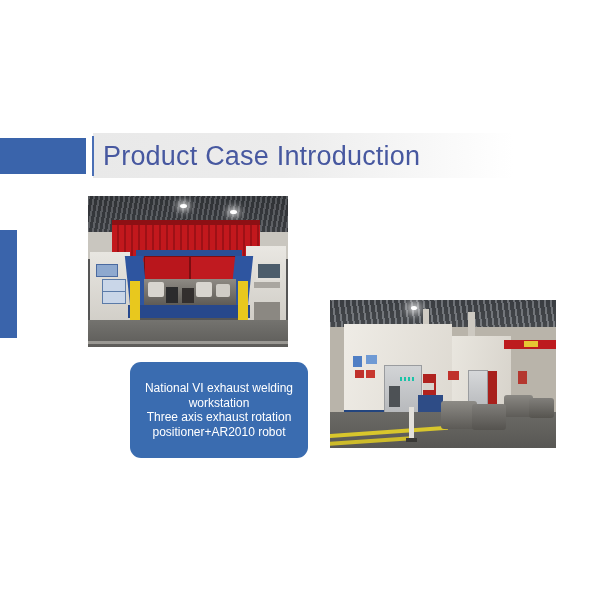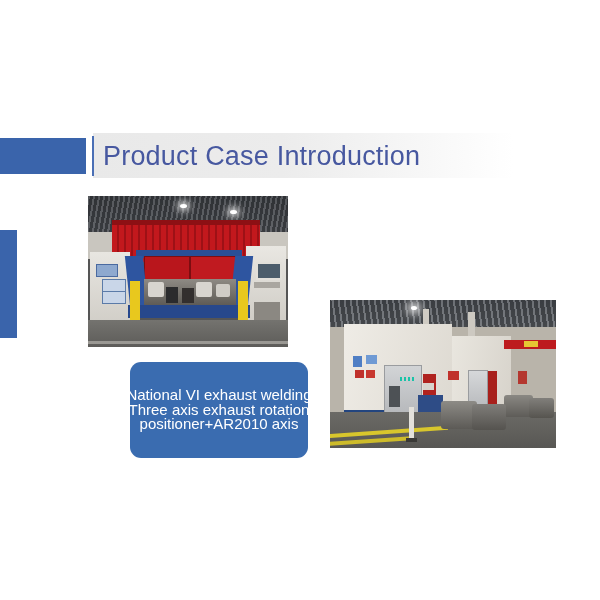--- a/index.html
+++ b/index.html
@@ -126,21 +126,21 @@
   .R-post{left:35%;top:72%;width:2%;height:22%;background:#e3e1db;}
   .R-postbase{left:33.5%;top:93%;width:5%;height:3%;background:#3a3936;}
 
   
   .callout{
     position:absolute;left:130px;top:362px;width:178px;height:96px;
     background:#3a6cb0;border-radius:11px;
     display:flex;align-items:center;justify-content:center;
   }
   .callout-text{
-    color:#ffffff;font-size:15px;line-height:14.5px;text-align:center;
+    color:#ffffff;font-size:12px;line-height:14.5px;text-align:center;
     padding:0 8px;
   }
   .callout-text div{white-space:nowrap;}
 </style>
 </head>
 <body>
 
 <div class="slide">
 
   <div class="accent-bar-h"></div>
@@ -216,18 +216,19 @@
     <div class="ph-layer R-eq4"></div>
     <div class="ph-layer R-eq1"></div>
     <div class="ph-layer R-eq2"></div>
     <div class="ph-layer R-post"></div>
     <div class="ph-layer R-postbase"></div>
   </div>
 
   <div class="callout">
     <div class="callout-text">
       <div>National VI exhaust welding</div>
+      <div>workstation</div>
       <div>Three axis exhaust rotation</div>
-      <div>positioner+AR2010 axis</div>
+      <div>positioner+AR2010 robot</div>
     </div>
   </div>
 
 </div>
 
 </body></html>

